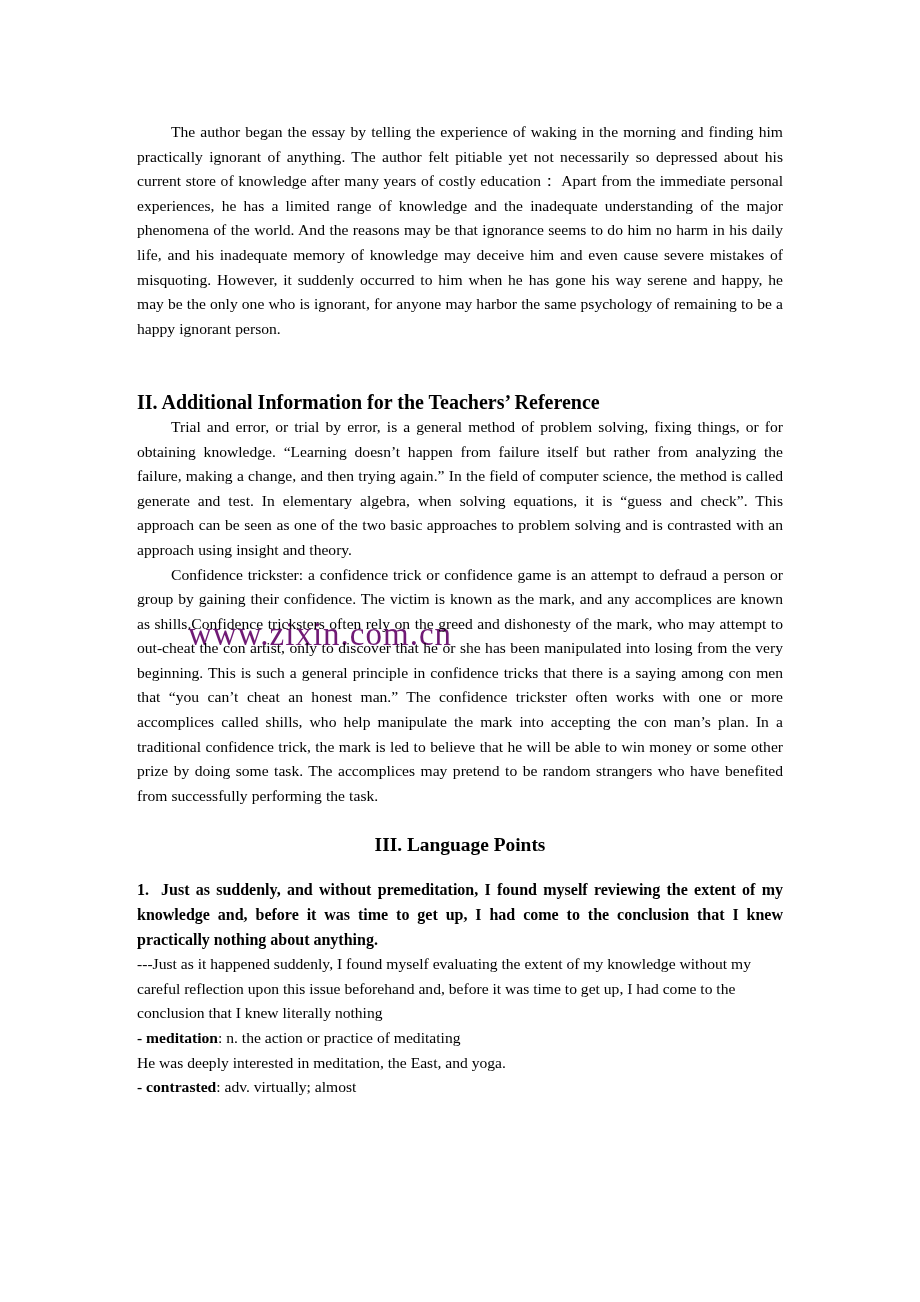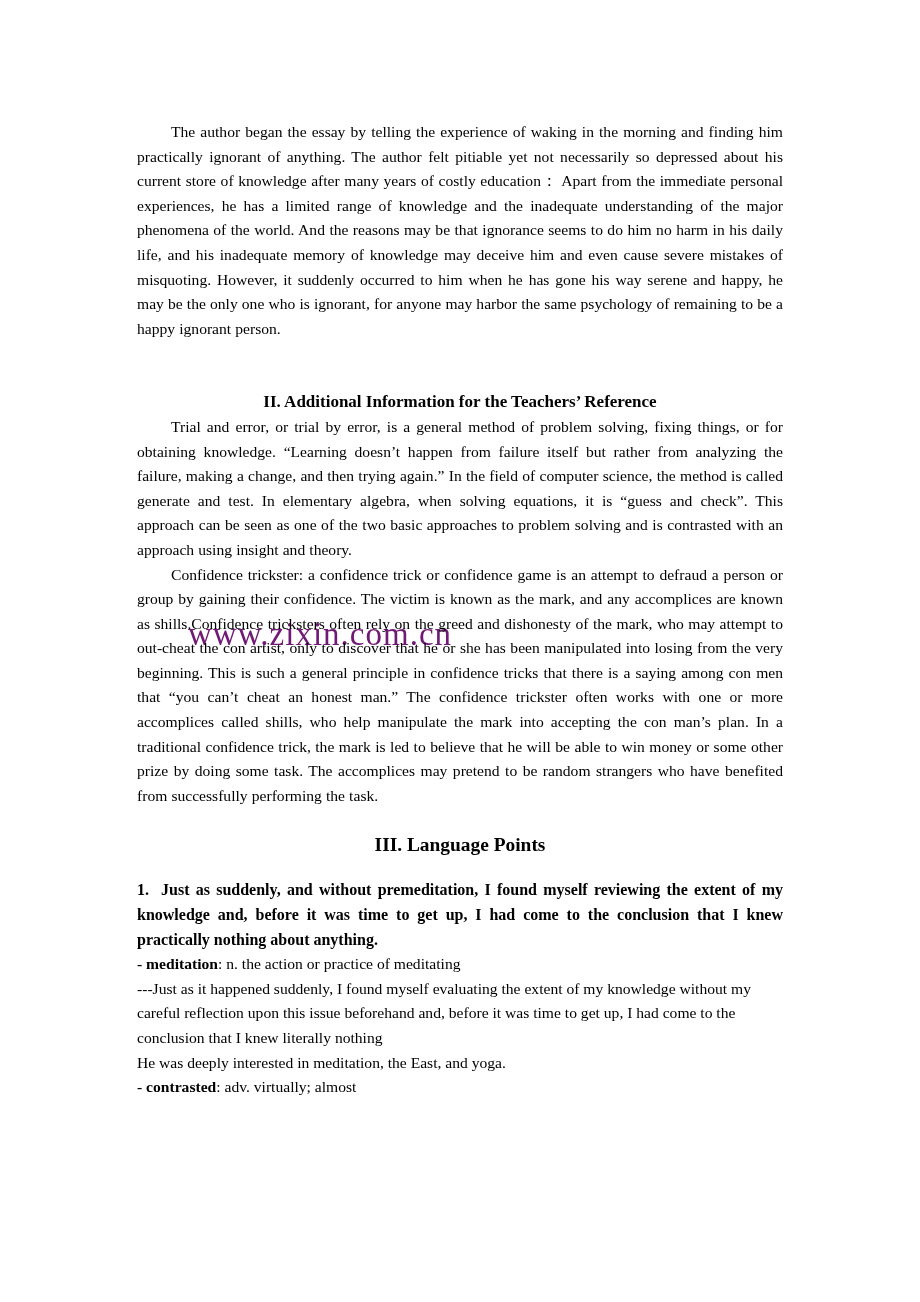--- a/index.html
+++ b/index.html
@@ -34,24 +34,24 @@
     text-justify: inter-word;
     margin: 0;
     text-indent: 34px;
     word-spacing: 0.2px;
     position: relative;
     z-index: 2;
   }
 
   
   .heading-2 {
-    font-size: 17px;
+    font-size: 20px;
     line-height: 24.6px;
     font-weight: bold;
-    text-align: center;
+    text-align: left;
     margin: 0;
     position: relative;
     z-index: 2;
   }
   .heading-3 {
     font-size: 19.4px;
     line-height: 30px;
     font-weight: bold;
     text-align: center;
     margin: 0;
@@ -132,25 +132,25 @@
     <div class="sp-heading3-before"></div>
 
     <h2 class="heading-3">III. Language Points</h2>
 
     <div class="sp-heading3-after"></div>
 
     <p class="item-bold">
       <span class="item-num">1.</span><span>Just as suddenly, and without premeditation, I found myself reviewing the extent of my knowledge and, before it was time to get up, I had come to the conclusion that I knew practically nothing about anything.</span>
     </p>
 
+    <p class="gloss">---Just as it happened suddenly, I found myself evaluating the extent of my knowledge without my careful reflection upon this issue beforehand and, before it was time to get up, I had come to the conclusion that I knew literally nothing</p>
+
     <p class="gloss">
       <span class="term">- meditation</span><span>: n. the action or practice of meditating</span>
     </p>
-
-    <p class="gloss">---Just as it happened suddenly, I found myself evaluating the extent of my knowledge without my careful reflection upon this issue beforehand and, before it was time to get up, I had come to the conclusion that I knew literally nothing</p>
 
 
     <p class="gloss">He was deeply interested in meditation, the East, and yoga.</p>
 
     <p class="gloss">
       <span class="term">- contrasted</span><span>: adv. virtually; almost</span>
     </p>
 
   </div>
 </div>

